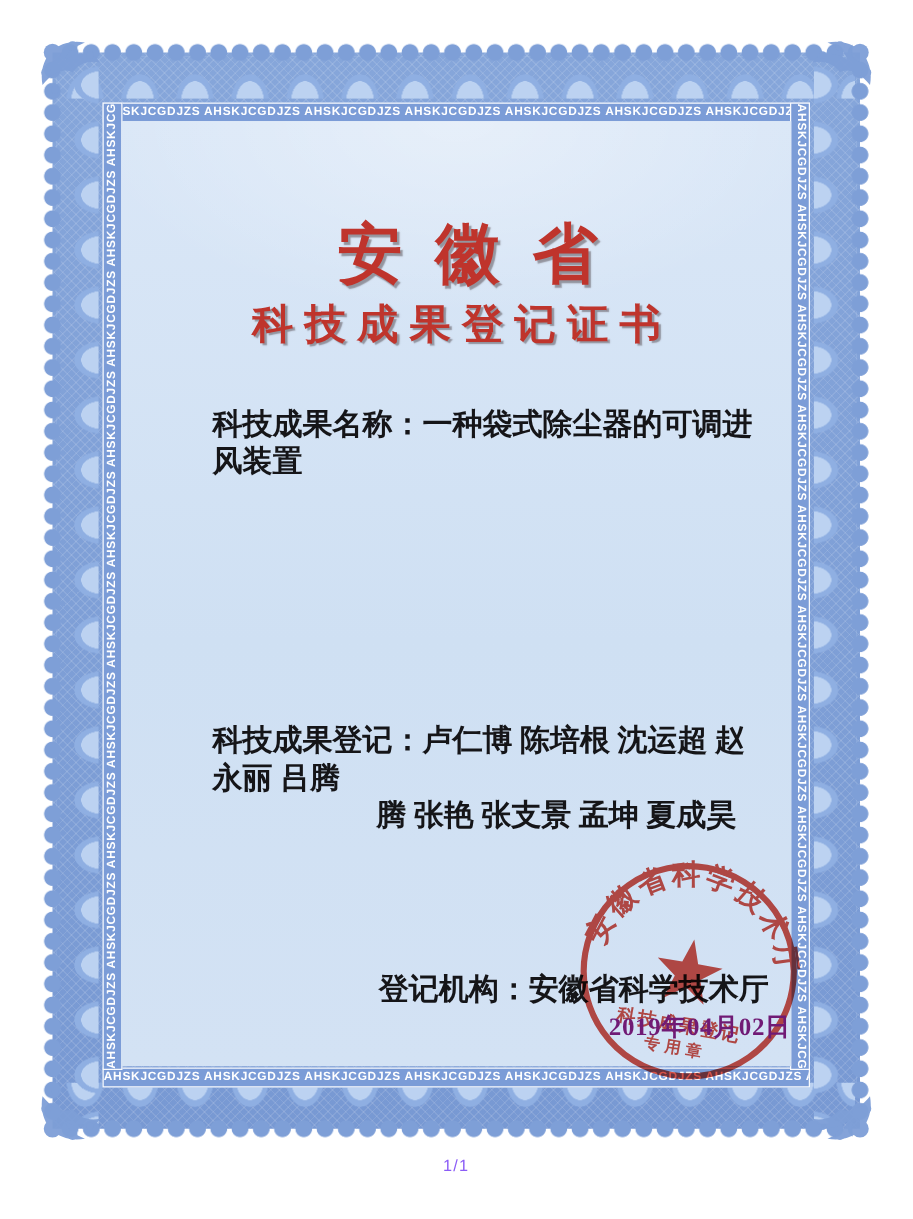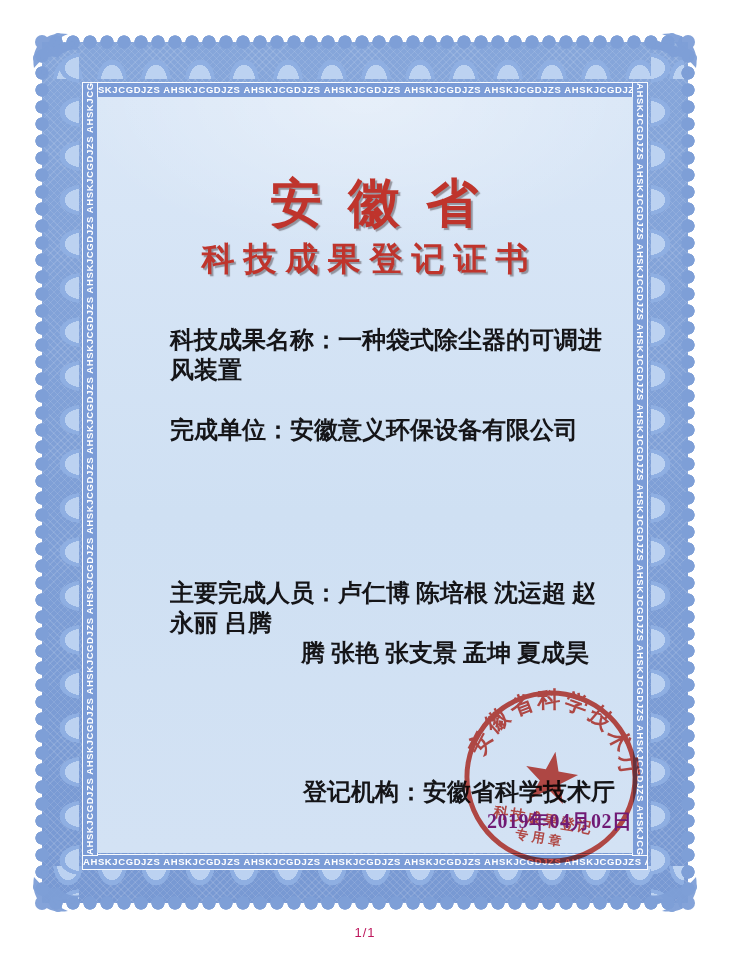--- a/index.html
+++ b/index.html
@@ -90,21 +90,21 @@
     transform:rotate(10deg);opacity:.88;mix-blend-mode:multiply;
   }
   .seal svg{width:100%;height:100%;}
   .reg-date{
     position:absolute;left:487px;top:808px;
     color:#701a75;font-weight:bold;font-size:20px;letter-spacing:.5px;
     font-family:"Liberation Serif","DejaVu Serif",serif;
   }
   .page-number{
     position:absolute;left:0;width:730px;top:925px;text-align:center;
-    color:#be185d;font-size:13px;letter-spacing:1px;
+    color:#8b5cf6;font-size:13px;letter-spacing:1px;
     font-family:"Liberation Sans","DejaVu Sans",sans-serif;
   }
 </style>
 </head>
 <body>
 
 <div class="frame">
   <div class="arch arch-top"></div>
   <div class="arch arch-bottom"></div>
   <div class="arch arch-left"></div>
@@ -160,23 +160,22 @@
 <div class="band band-bottom">AHSKJCGDJZS AHSKJCGDJZS AHSKJCGDJZS AHSKJCGDJZS AHSKJCGDJZS AHSKJCGDJZS AHSKJCGDJZS AHSKJCGDJZS AHSKJCGDJZS AHSKJCGDJZS AHSKJCGDJZS AHSKJCGDJZS AHSKJCGDJZS AHSKJCGDJZS </div>
 <div class="band band-left">AHSKJCGDJZS AHSKJCGDJZS AHSKJCGDJZS AHSKJCGDJZS AHSKJCGDJZS AHSKJCGDJZS AHSKJCGDJZS AHSKJCGDJZS AHSKJCGDJZS AHSKJCGDJZS AHSKJCGDJZS AHSKJCGDJZS AHSKJCGDJZS AHSKJCGDJZS AHSKJCGDJZS AHSKJCGDJZS AHSKJCGDJZS AHSKJCGDJZS </div>
 <div class="band band-right">AHSKJCGDJZS AHSKJCGDJZS AHSKJCGDJZS AHSKJCGDJZS AHSKJCGDJZS AHSKJCGDJZS AHSKJCGDJZS AHSKJCGDJZS AHSKJCGDJZS AHSKJCGDJZS AHSKJCGDJZS AHSKJCGDJZS AHSKJCGDJZS AHSKJCGDJZS AHSKJCGDJZS AHSKJCGDJZS AHSKJCGDJZS AHSKJCGDJZS </div>
 
 <div class="inner">
   <h1 class="title title-line1">安徽省</h1>
   <h1 class="title title-line2">科技成果登记证书</h1>
 
   <p class="field f-achievement"><span>科技成果名称：</span><span>一种袋式除尘器的可调进风装置</span></p>
 
-  <p class="field f-unit"><span>完成单位：</span><span>安徽意义环保设备有限公司</span></p>
 
-  <p class="field f-personnel"><span>主要完成人员：</span><span>卢仁博 陈培根 沈运超 赵永丽 吕腾</span><span class="personnel-line2">腾 张艳 张支景 孟坤 夏成昊</span></p>
+  <p class="field f-personnel"><span>科技成果登记：</span><span>卢仁博 陈培根 沈运超 赵永丽 吕腾</span><span class="personnel-line2">腾 张艳 张支景 孟坤 夏成昊</span></p>
 
 
   <p class="field f-regorg"><span>登记机构：</span><span>安徽省科学技术厅</span></p>
 </div>
 
 <div class="seal">
   <svg viewBox="0 0 180 180">
     <circle cx="90" cy="90" r="85" fill="none" stroke="#ce372d" stroke-width="5"></circle>
     <defs>
       <path id="sealArc" d="M 22,115 A 72 72 0 1 1 158,115" fill="none"></path>

